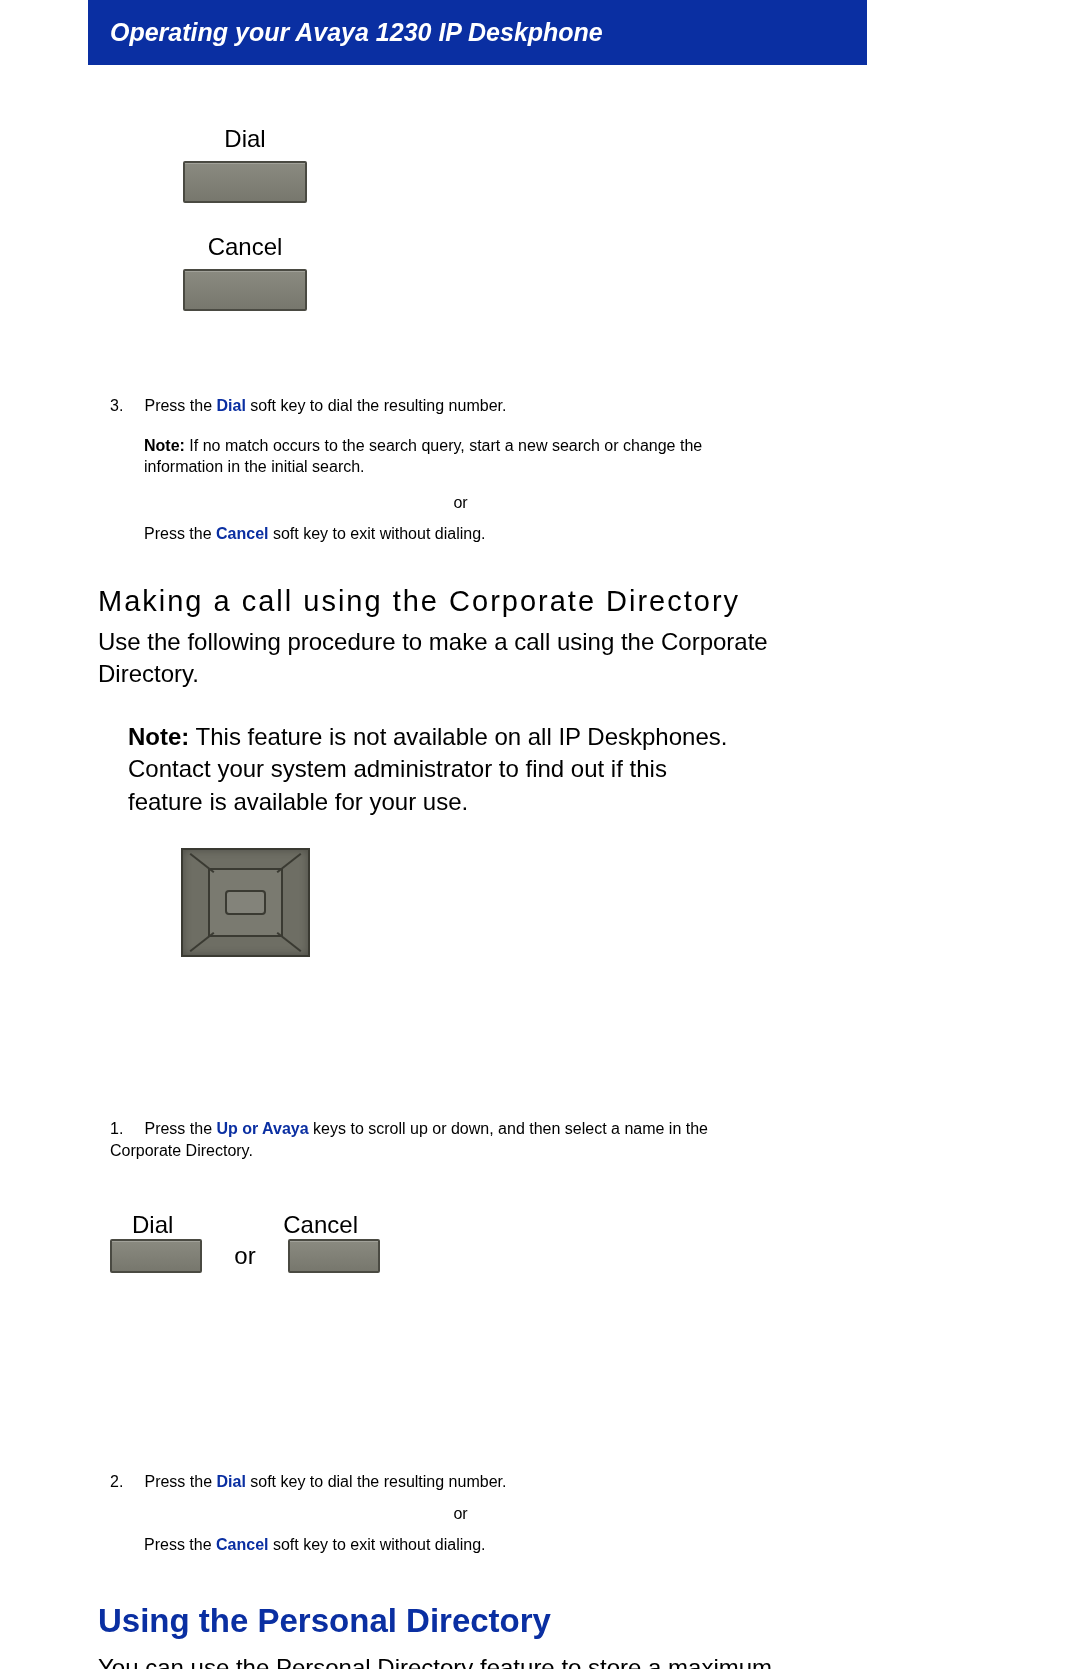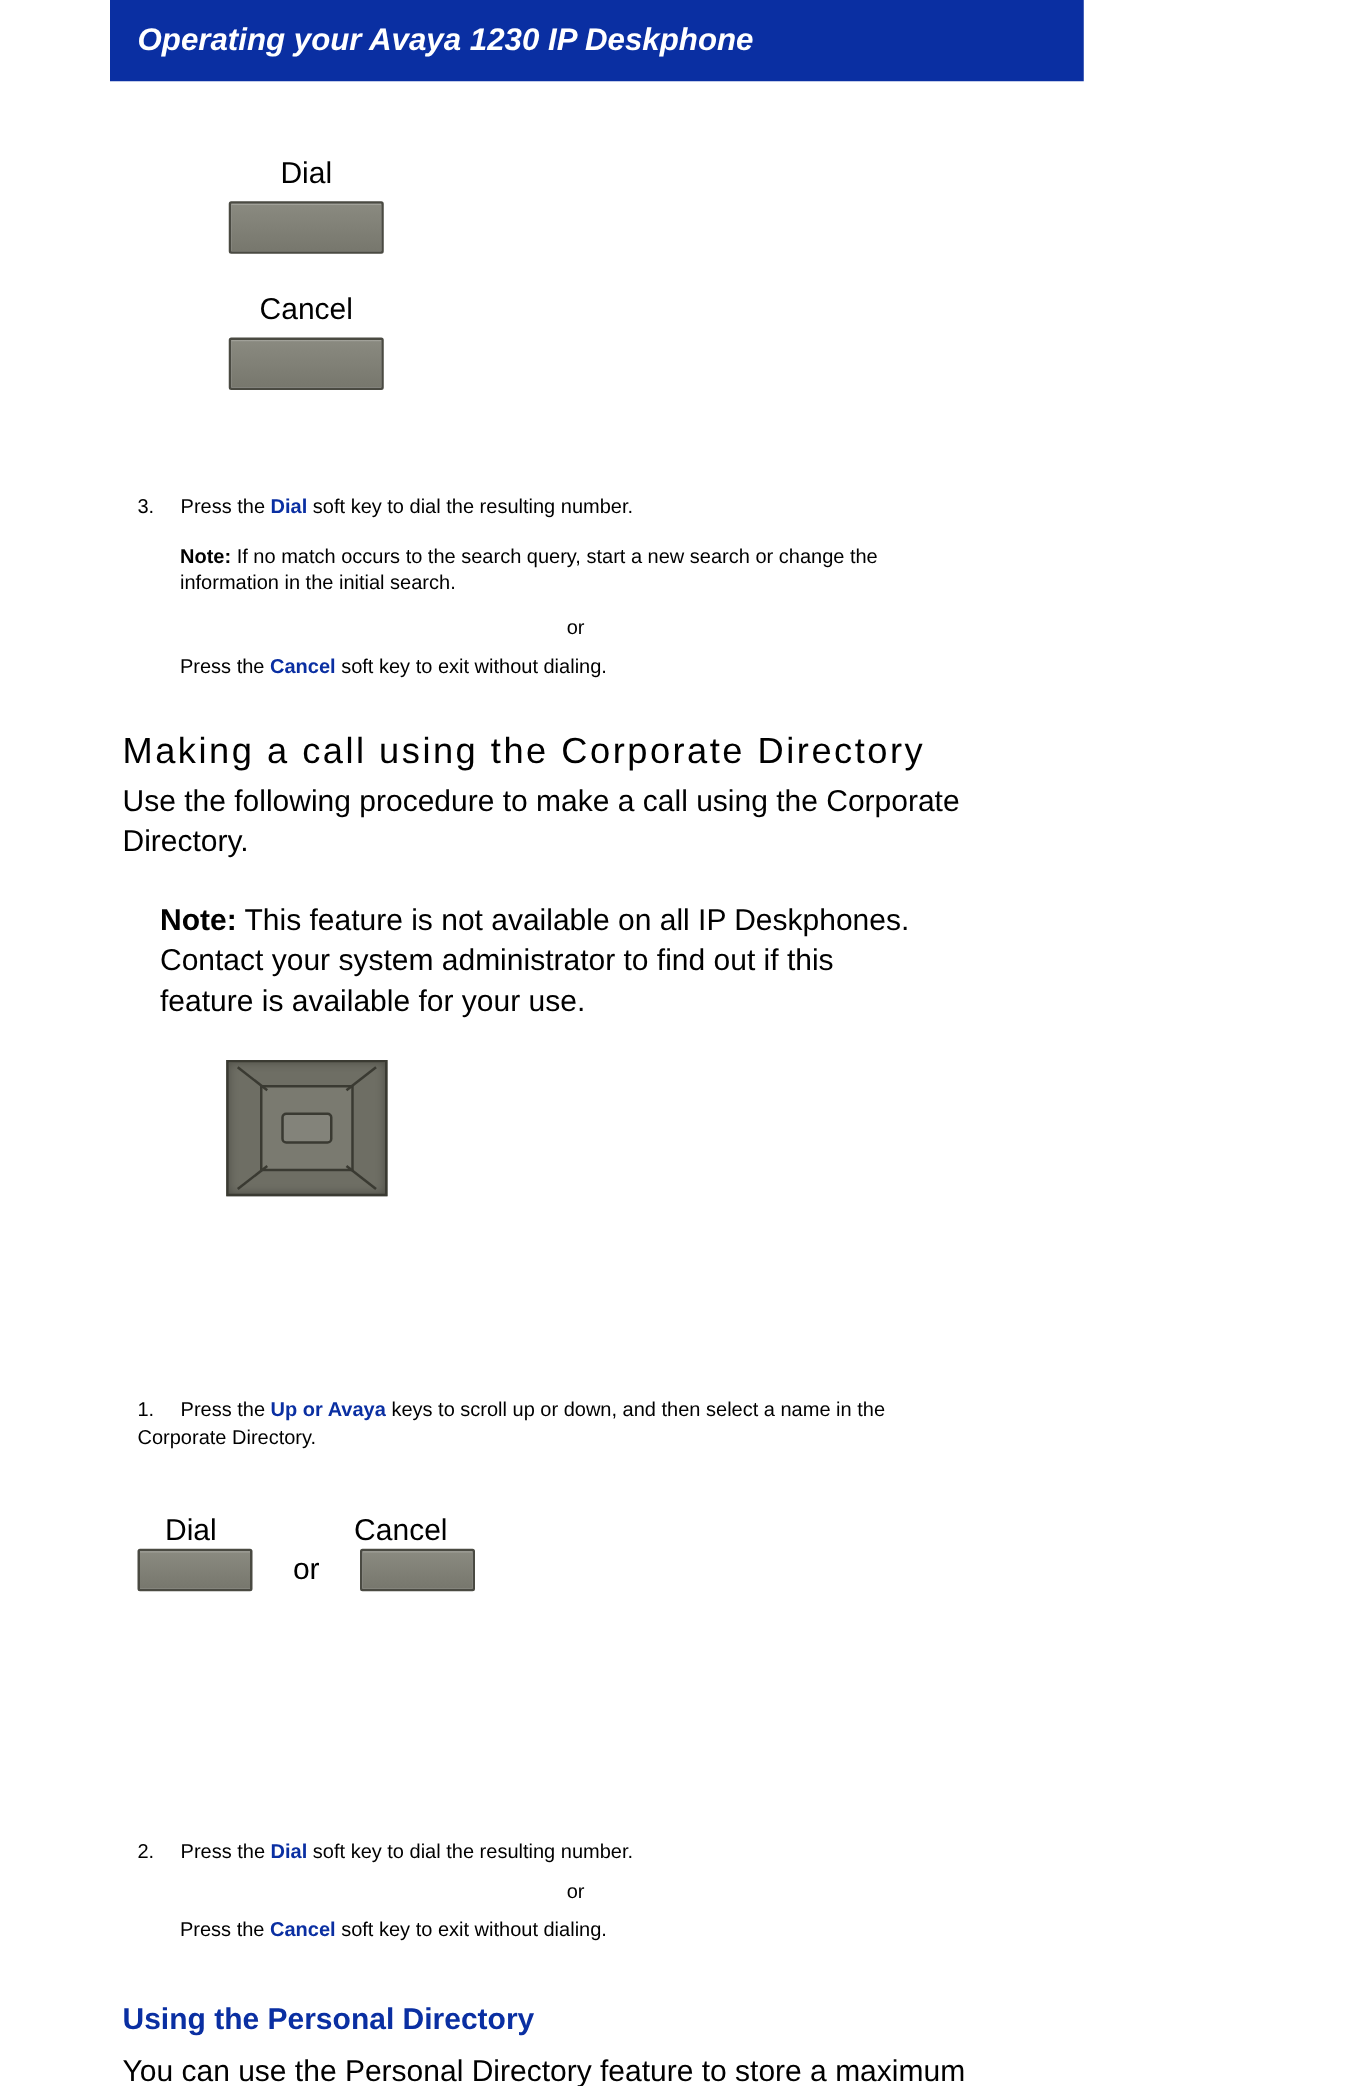--- a/index.html
+++ b/index.html
@@ -149,21 +149,21 @@
   .inline-btns {
     width: 100%;
     display: flex;
     align-items: center;
     justify-content: space-between;
     font-size: 24px;
   }
   .section-heading {
     color: #0a2fa2;
     font-weight: bold;
-    font-size: 24px;
+    font-size: 33px;
     margin-top: 46px;
     margin-bottom: 12px;
     margin-left: -12px;
   }
   .page-number {
     position: absolute;
     left: 88px;
     bottom: 50px;
     background: #0a2fa2;
     color: #ffffff;

